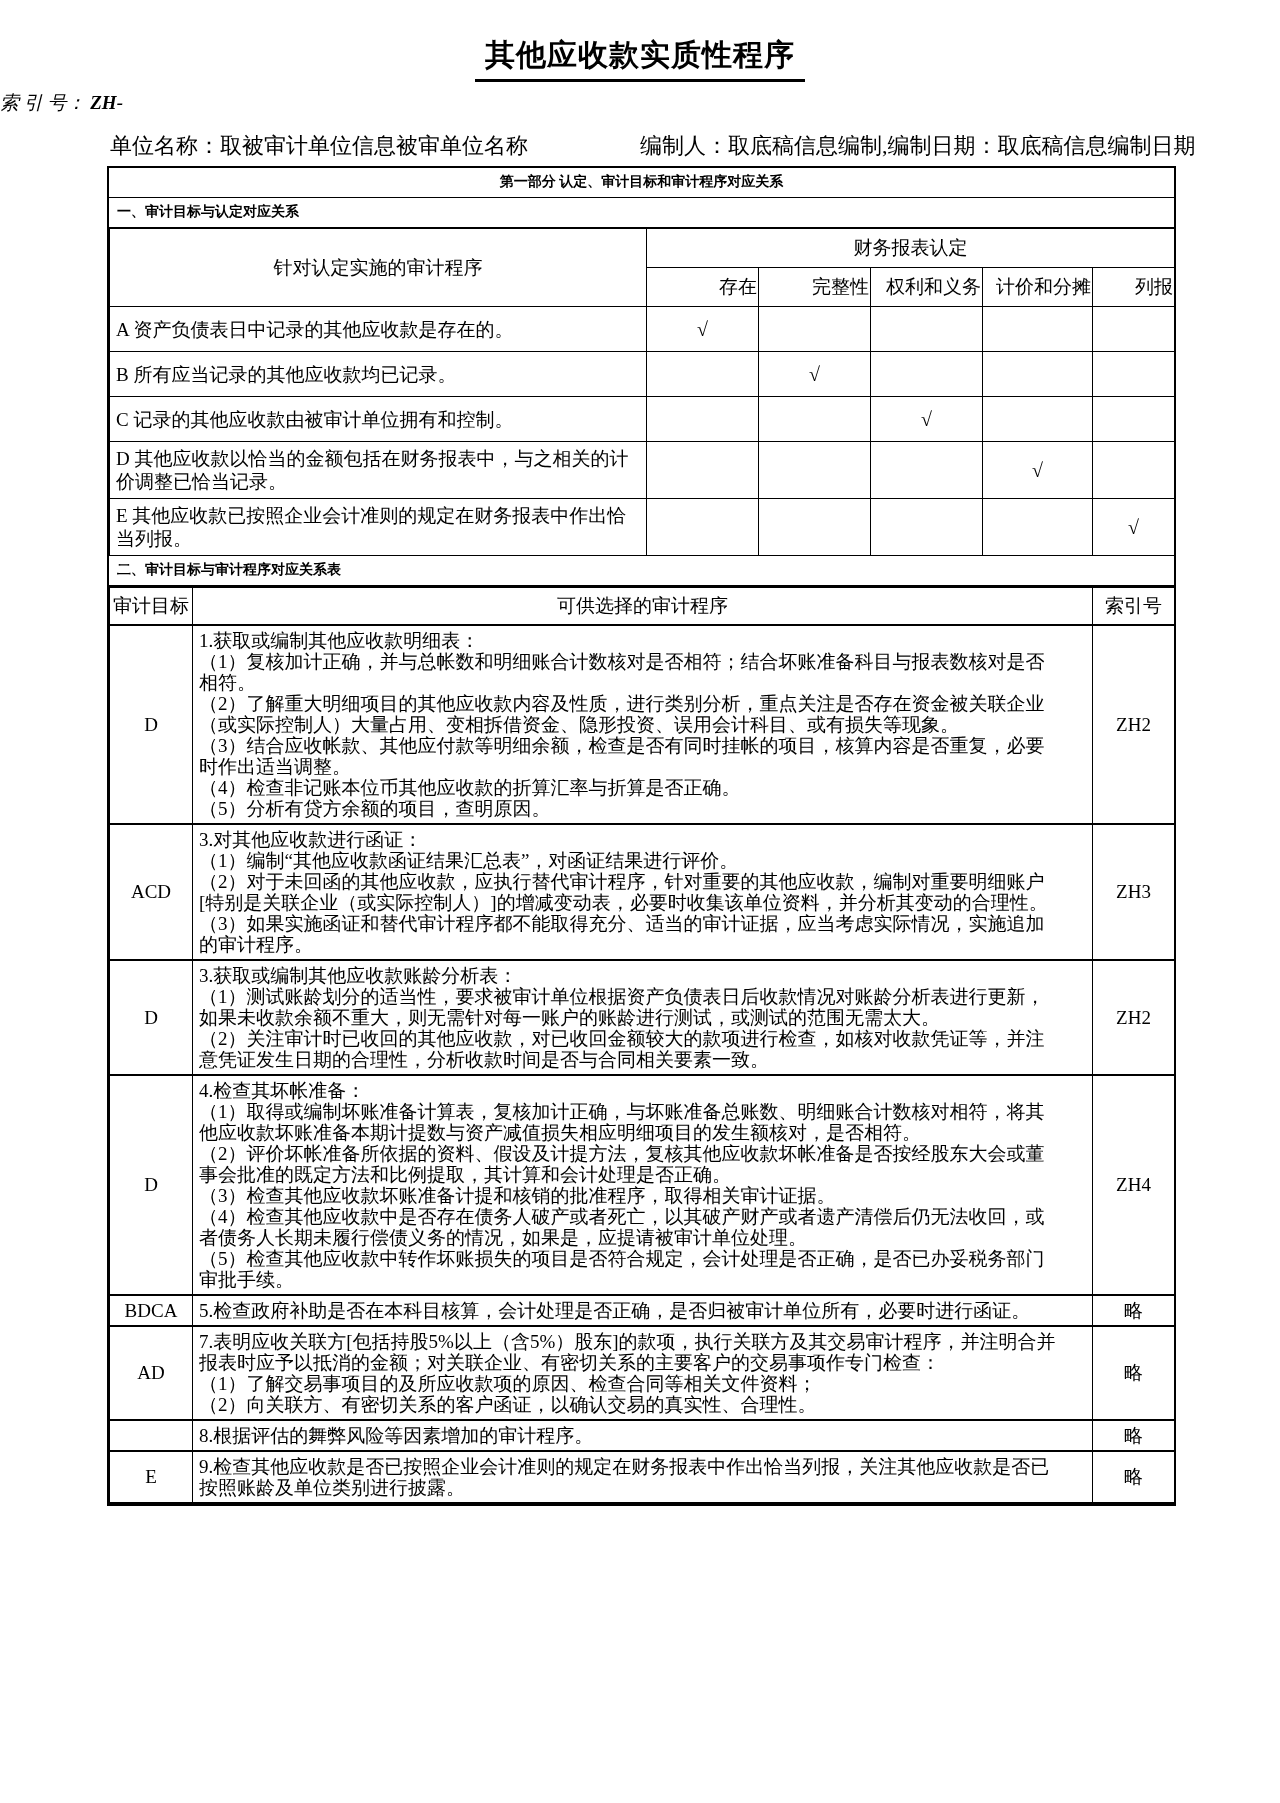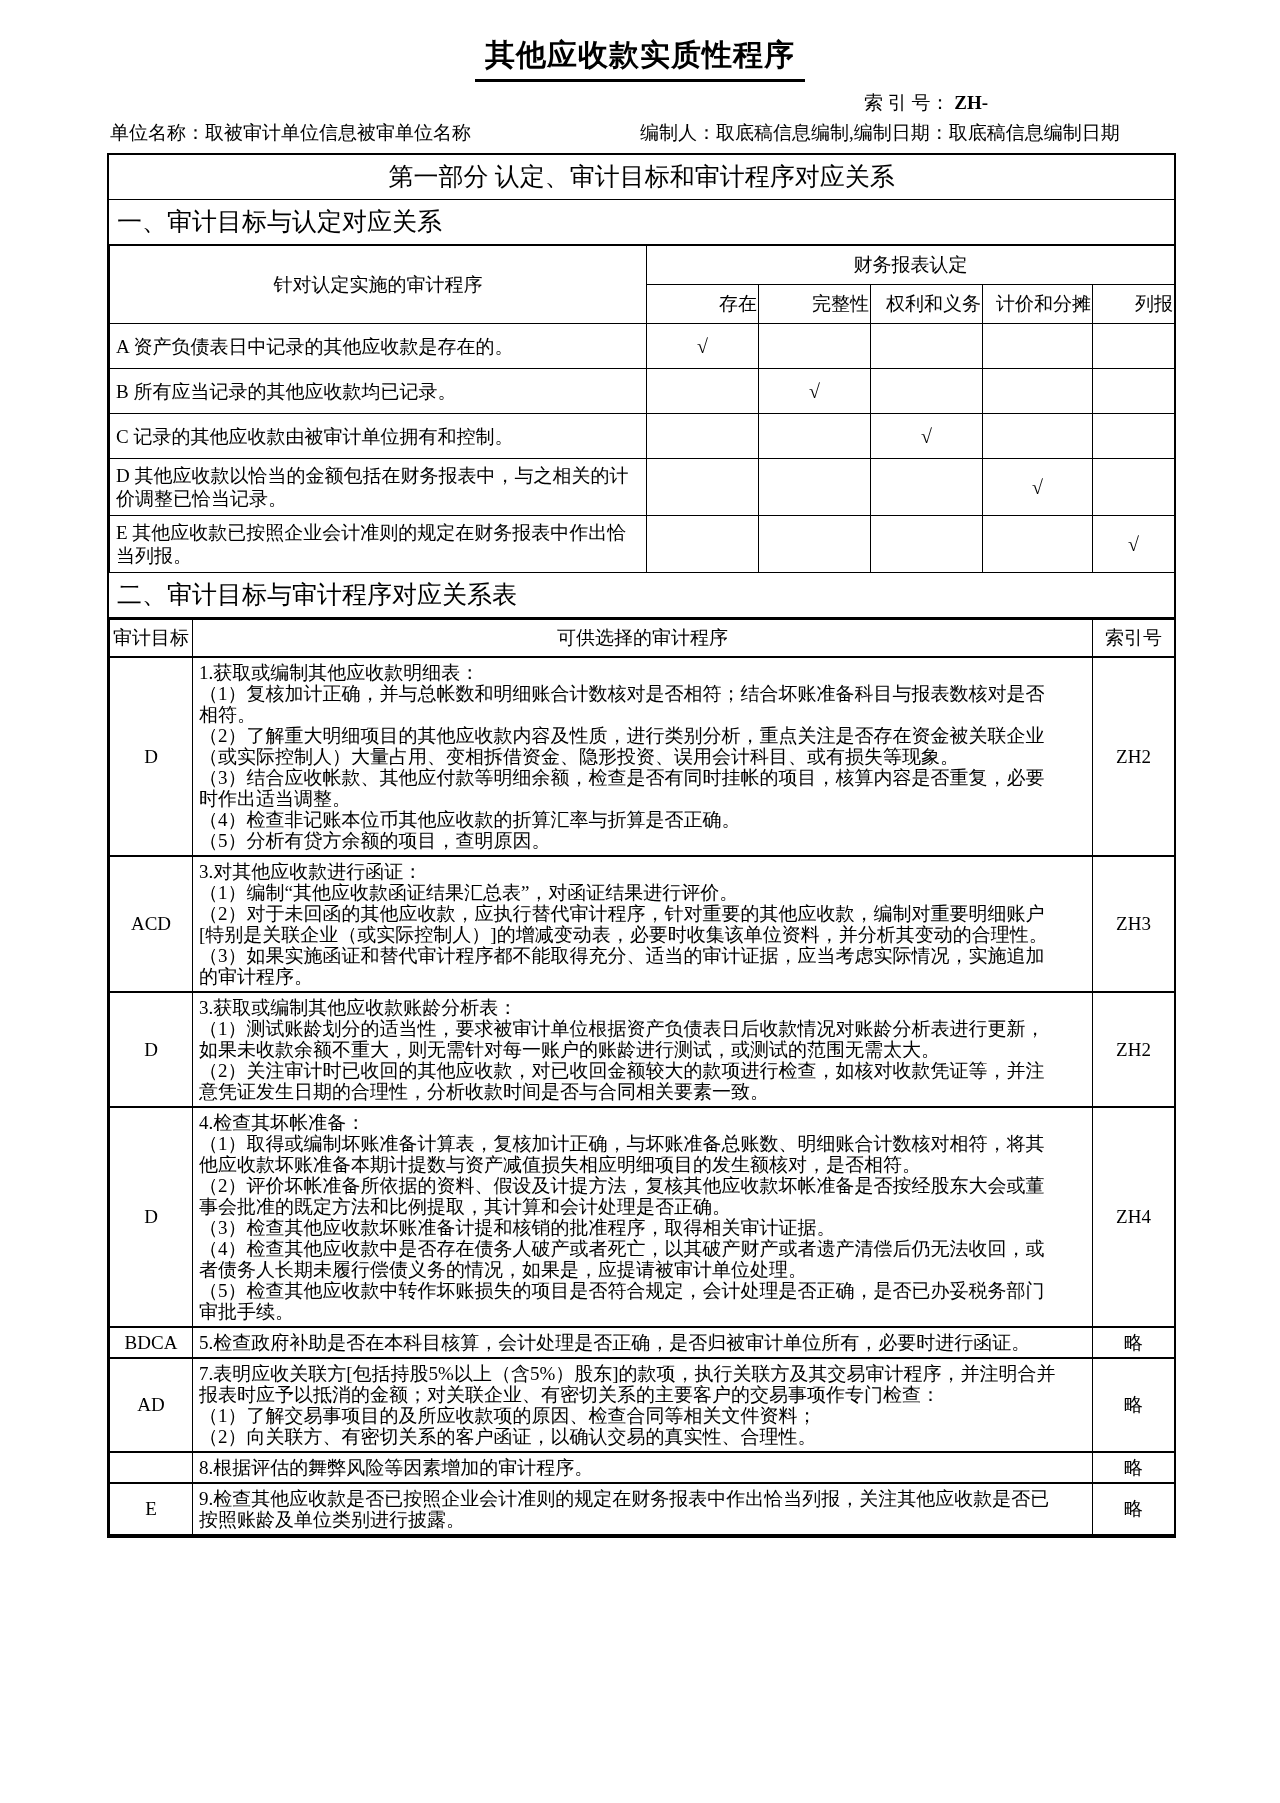--- a/index.html
+++ b/index.html
@@ -6,33 +6,33 @@
   body {
     width:1280px; height:1803px; overflow:hidden; color:#000;
     font-family:"Liberation Serif","DejaVu Serif",serif;
   }
   .page-title-wrap { text-align:center; padding-top:35px; }
   .page-title {
     display:inline-block; font-size:30px; font-weight:bold;
     border-bottom:3px solid #000; padding:0 10px 3px 10px; letter-spacing:1px;
   }
   .index-line {
-    text-align:right; padding-right:292px; margin-top:8px;
-    font-size:19px; height:26px; line-height:26px;
+    padding-right:292px; margin-top:8px;
+    font-size:19px; height:26px; line-height:26px;font-style:italic;
   }
   .index-line .idx-val { font-weight:bold; font-family:"Liberation Serif",serif; }
-  .info-area { position:relative; font-size:19px; margin-top:2px; }
+  .info-area { position:relative; font-size:22px; margin-top:15px; }
   .info-row { position:relative; height:29px; line-height:29px; }
   .info-left  { position:absolute; left:110px; top:0; white-space:nowrap; }
   .info-right { position:absolute; left:640px; top:0; white-space:nowrap; }
 
   .sheet {
     margin:6px 0 0 107px; width:1065px; border:2px solid #000; box-sizing:content-box;
   }
-  .band { border-bottom:1px solid #000; font-size:25px; font-weight:normal; }
+  .band { border-bottom:1px solid #000; font-size:14px; font-weight:bold; }
   .band-center { text-align:center; padding:5px 0 6px 0; }
   .band-left   { text-align:left; padding:5px 8px 6px 8px; }
 
   table { width:100%; border-collapse:collapse; table-layout:fixed; }
   td { word-break:break-all; }
 
   
   .t1 td { border:1px solid #000; font-size:19px; vertical-align:middle; }
   .t1 .h-proc  { text-align:center; }
   .t1 .h-group { text-align:center; height:36px; }

